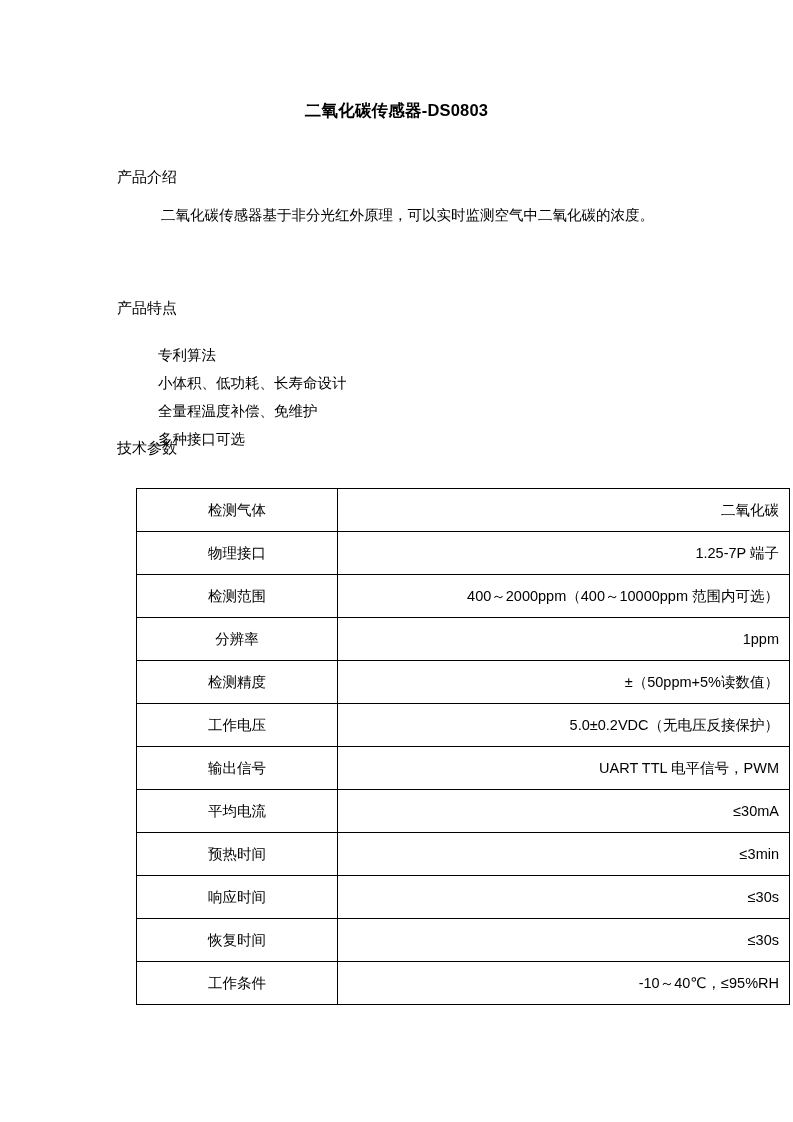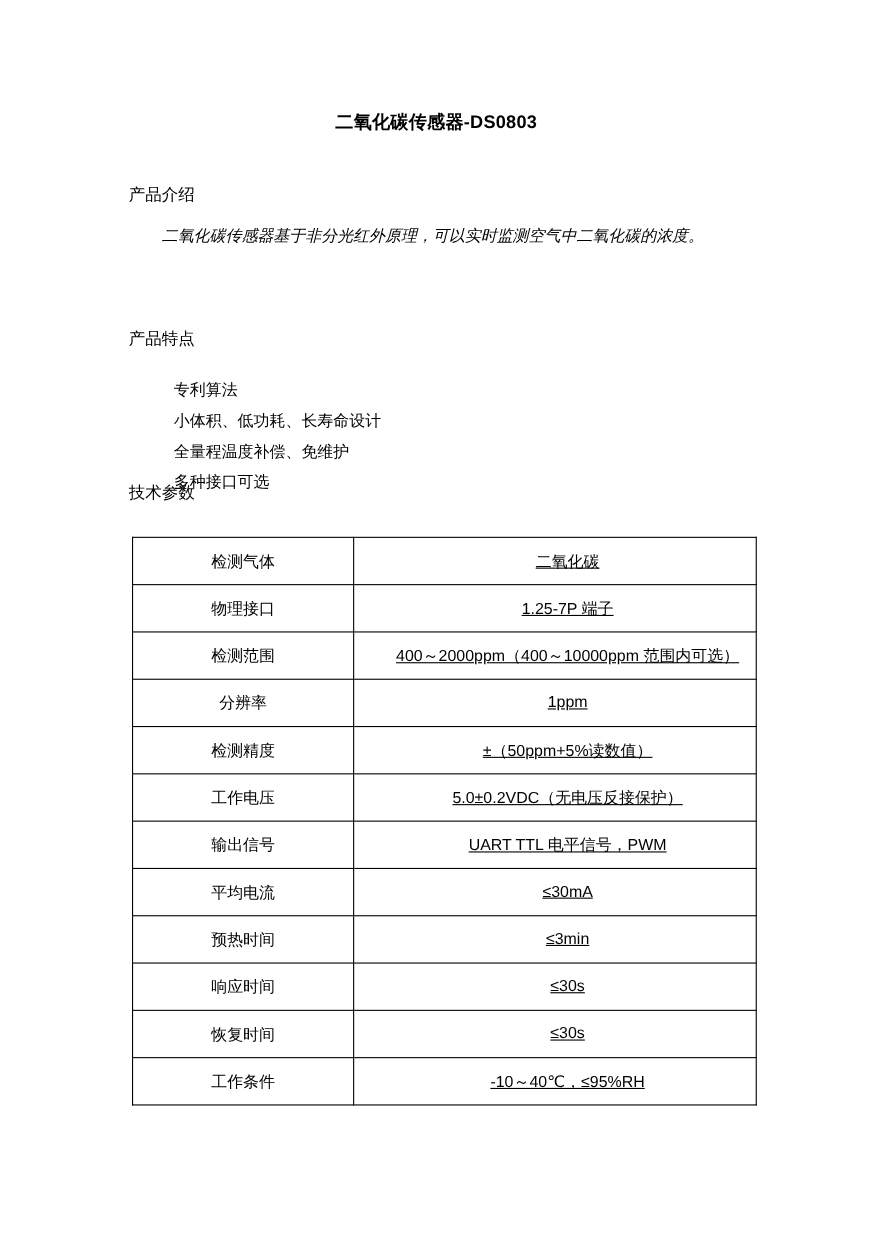--- a/index.html
+++ b/index.html
@@ -42,25 +42,24 @@
     font-size: 15px;
     font-weight: normal;
   }
   #h-intro    { top: 168px; }
   #h-features { top: 299px; }
   #h-specs    { top: 439px; }
 
   
   .para {
     position: absolute;
-    left: 117px;
+    left: 131px;
     width: 600px;
     font-size: 14.5px;
     line-height: 1.5;
-    font-style: italic;
   }
   #p-intro-1 { top: 205px; text-indent: 30px; }
   #p-intro-2 { top: 245px; }
 
   
   .feature-list {
     position: absolute;
     left: 146px;
     top: 330px;
     margin: 12px;
@@ -69,42 +68,41 @@
   }
   .feature-list li {
     font-size: 14.5px;
     line-height: 1.93;
     white-space: nowrap;
   }
 
   
   .spec-table {
     position: absolute;
-    left: 120px;
+    left: 136px;
     top: 488px;
-    width: 568px;
+    width: 654px;
     border-collapse: collapse;
     table-layout: fixed;
   }
   .spec-table td {
     border: 1px solid #000000;
     height: 42px;
     font-size: 14.5px;
     padding: 0 10px;
     vertical-align: middle;
     white-space: nowrap;
   }
   .spec-table td.k {
     width: 180px;
     text-align: center;
   }
   .spec-table td.v {
-    text-align: center;
+    text-align: right;
     padding-left: 33px;
-    text-decoration: underline;
   }
 </style>
 </head>
 <body>
 
 <div class="page">
 
   <div class="doc-title">二氧化碳传感器-DS0803</div>
 
   <div class="section-heading" id="h-intro">产品介绍</div>

